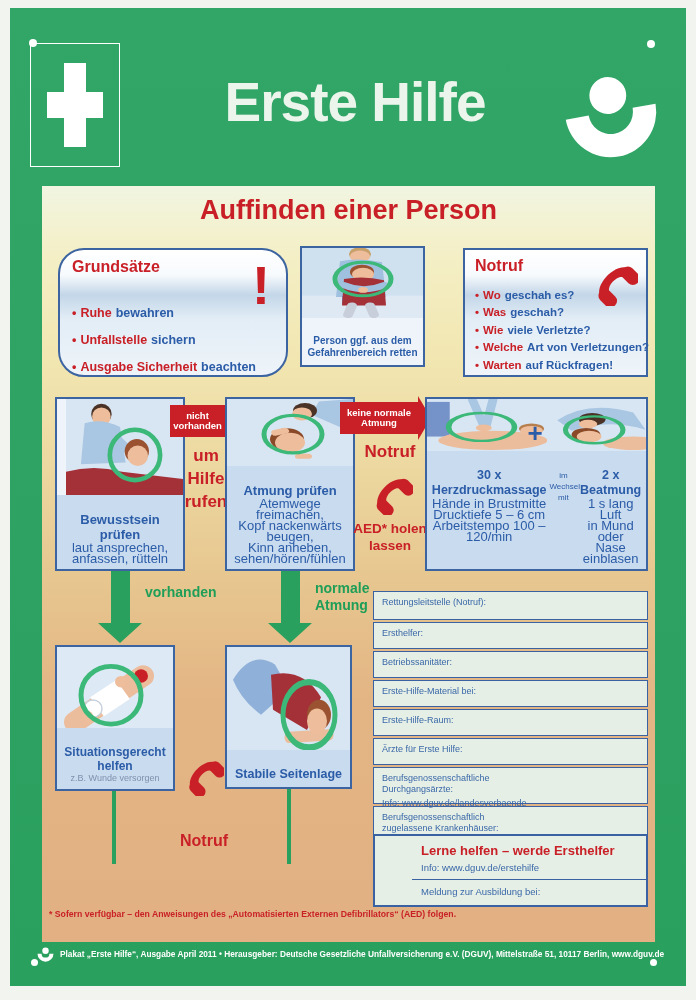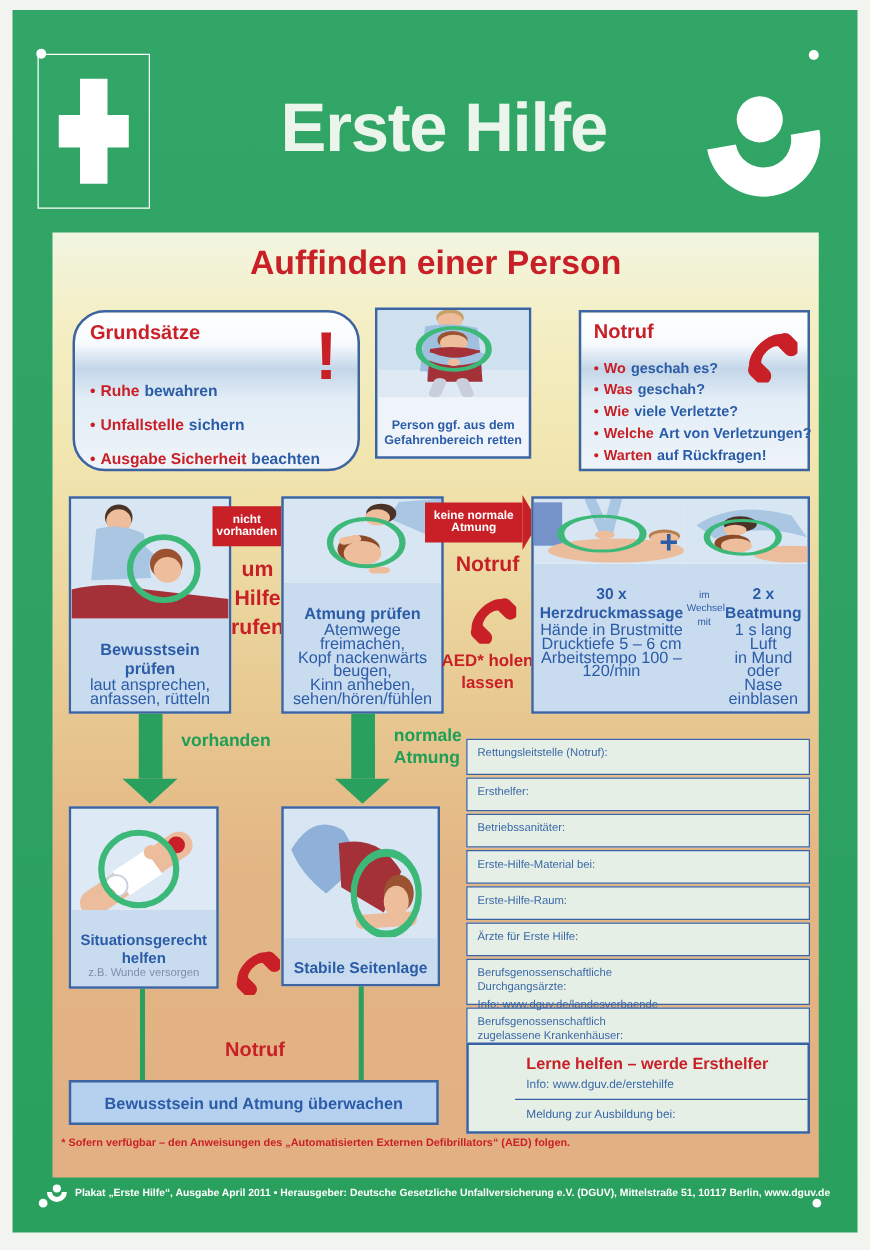--- a/index.html
+++ b/index.html
@@ -190,21 +190,21 @@
               <span class="rest">Art von Verletzungen?</span>
             </div>
           <div class="bl">
               <span class="dot">•</span>
               <span class="em">Warten</span>
               <span class="rest">auf Rückfragen!</span>
             </div>
         </div>
       </div>
 
-      <div class="bluebox scenebox" style="left:13px;top:211px;width:130px;height:174px;">
+      <div class="bluebox scenebox" style="left:13px;top:211px;width:130px;height:174px;align-items:flex-end;">
         <div class="scene">
           <svg viewBox="0 0 126 103" preserveAspectRatio="none">
             <rect width="126" height="103" fill="#d8e6f3"></rect>
             <path d="M0 78 Q30 70 60 78 L126 86 L126 103 L0 103 Z" fill="#a43038"></path>
             <circle cx="38" cy="16" r="11" fill="#4a3226"></circle>
               <circle cx="38" cy="19" r="10" fill="#edbd9c"></circle>
             <path d="M20 26 Q38 20 58 30 L64 68 L16 70 Z" fill="#a9c6e2"></path>
             <path d="M52 40 L70 58" stroke="#a9c6e2" stroke-width="9" stroke-linecap="round"></path>
             <circle cx="76" cy="56" r="13" fill="#9a5230"></circle>
               <circle cx="77" cy="61" r="11" fill="#edbd9c"></circle>
@@ -362,21 +362,20 @@
         </div>
       </div>
 
       <svg class="phone" style="position:absolute;left:138px;top:566px;width:44px;height:44px;" viewBox="0 0 64 64">
           <use href="#phone-shape"></use>
         </svg>
       <div class="redtxt" style="left:118px;top:646px;width:88px;font-size:16px;">Notruf</div>
 
       <div class="gline" style="left:70px;top:605px;height:73px;"></div>
       <div class="gline" style="left:245px;top:603px;height:75px;"></div>
-      <div class="monitor">Bewusstsein und Atmung überwachen</div>
 
       <div class="footnote">* Sofern verfügbar – den Anweisungen des „Automatisierten Externen Defibrillators“ (AED) folgen.</div>
 
       <div class="form" style="top:405px;">
         <div class="frow" style="height:29px;">
             <div class="lbl">Rettungsleitstelle (Notruf):</div>
           </div>
         <div class="frow" style="height:27px;">
             <div class="lbl">Ersthelfer:</div>
           </div>

